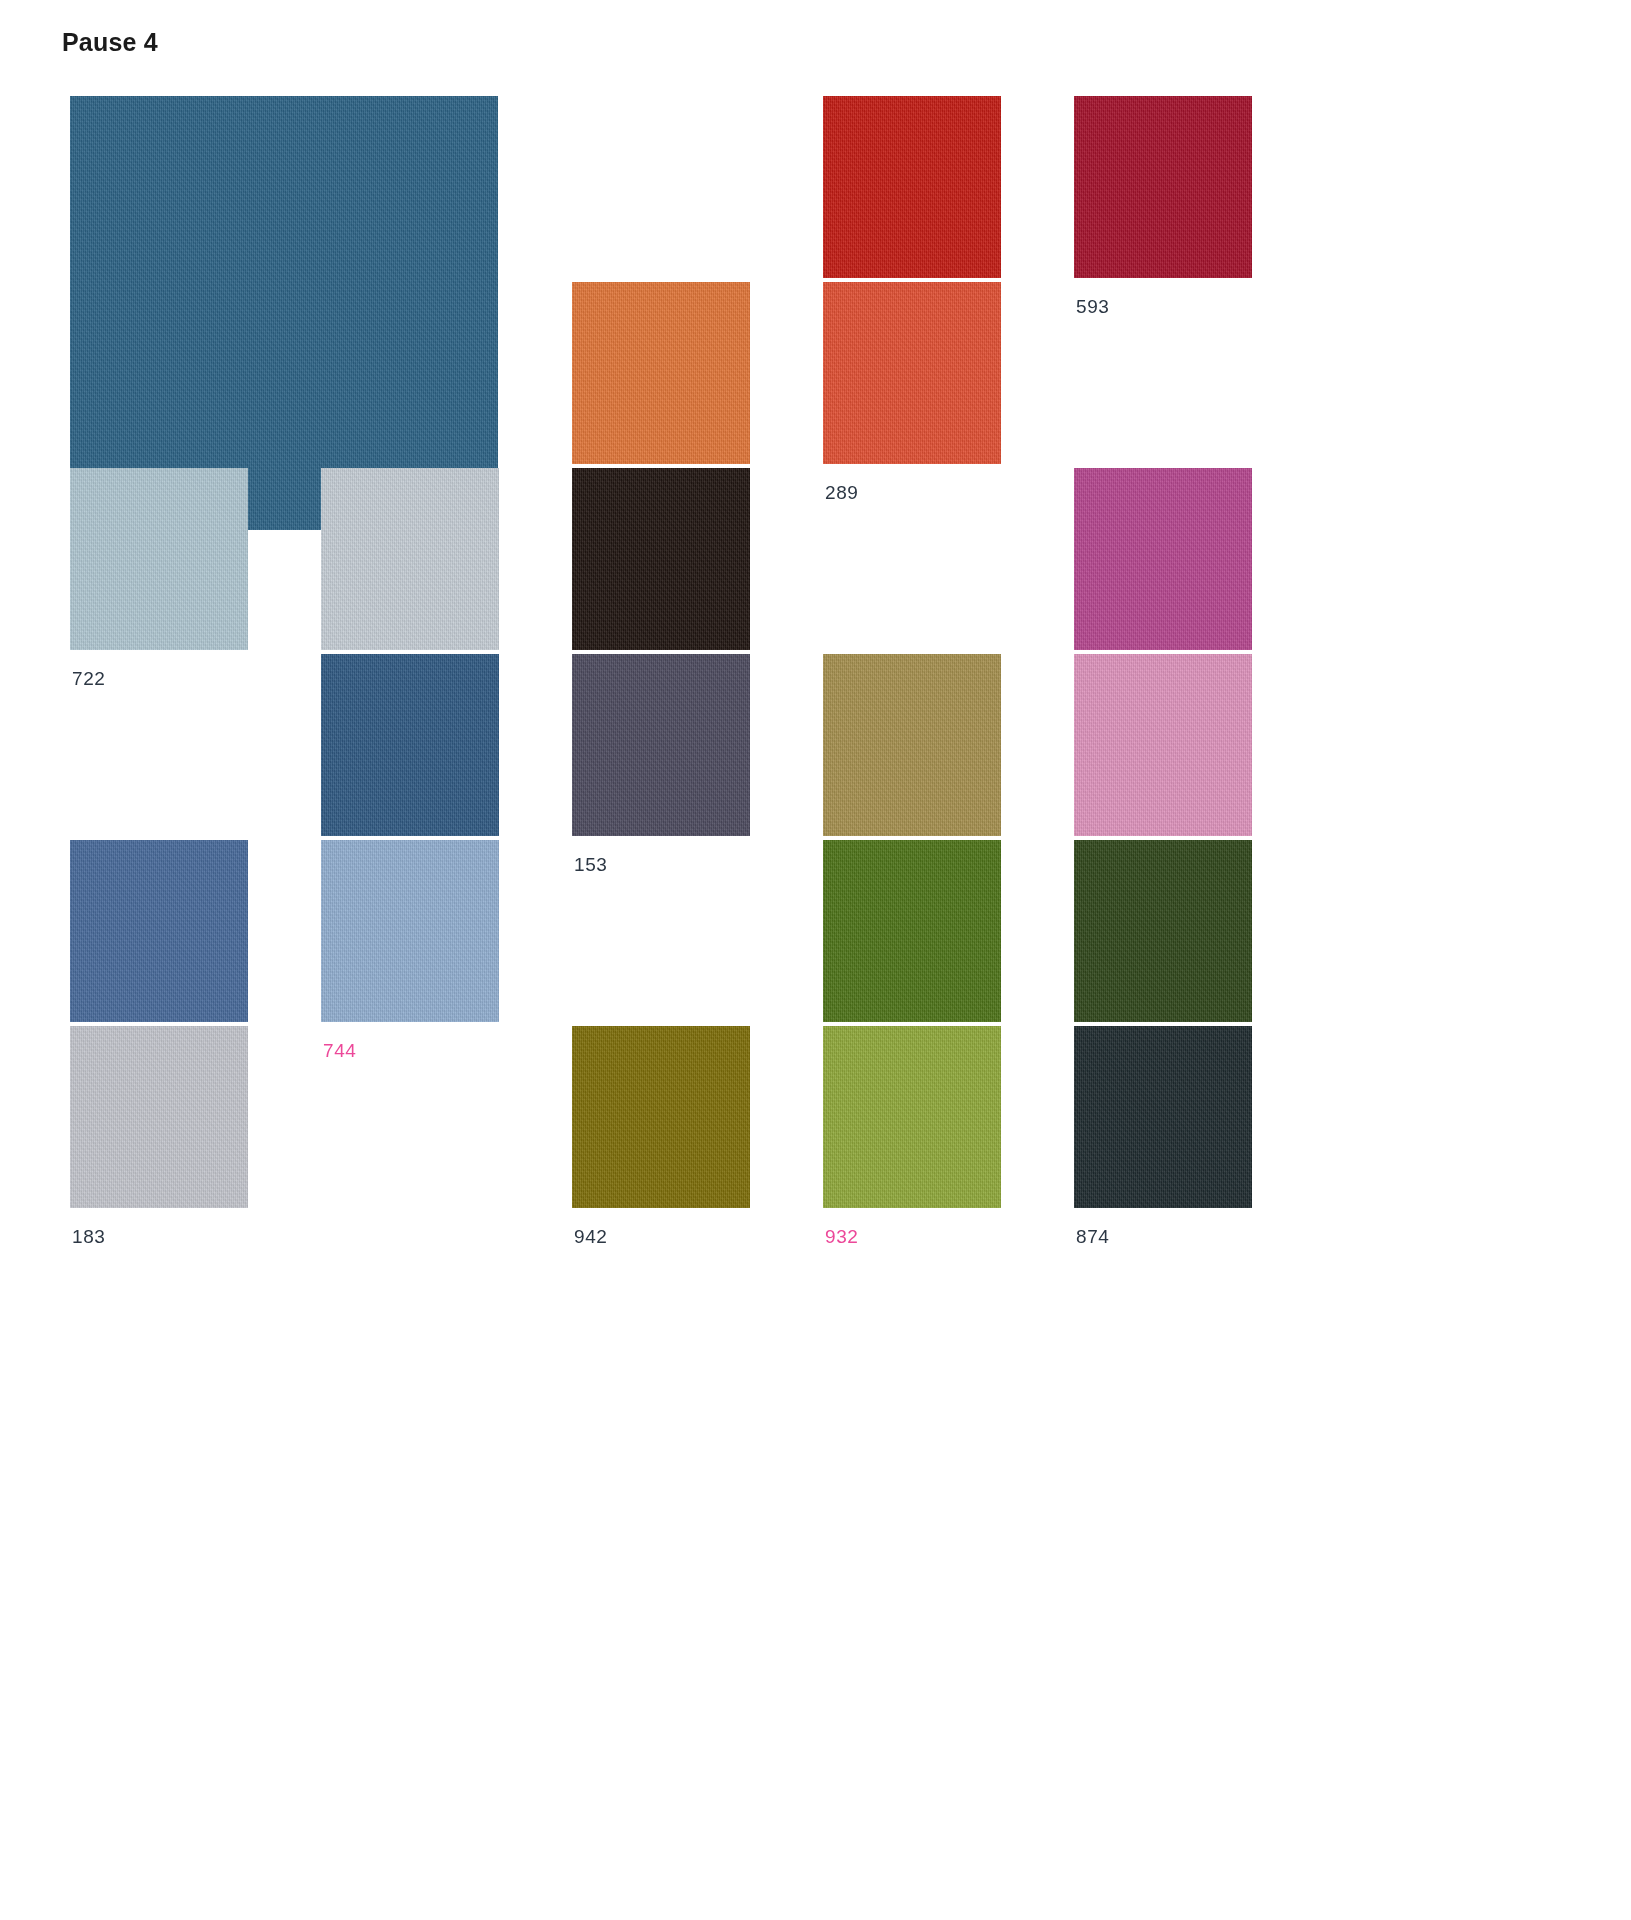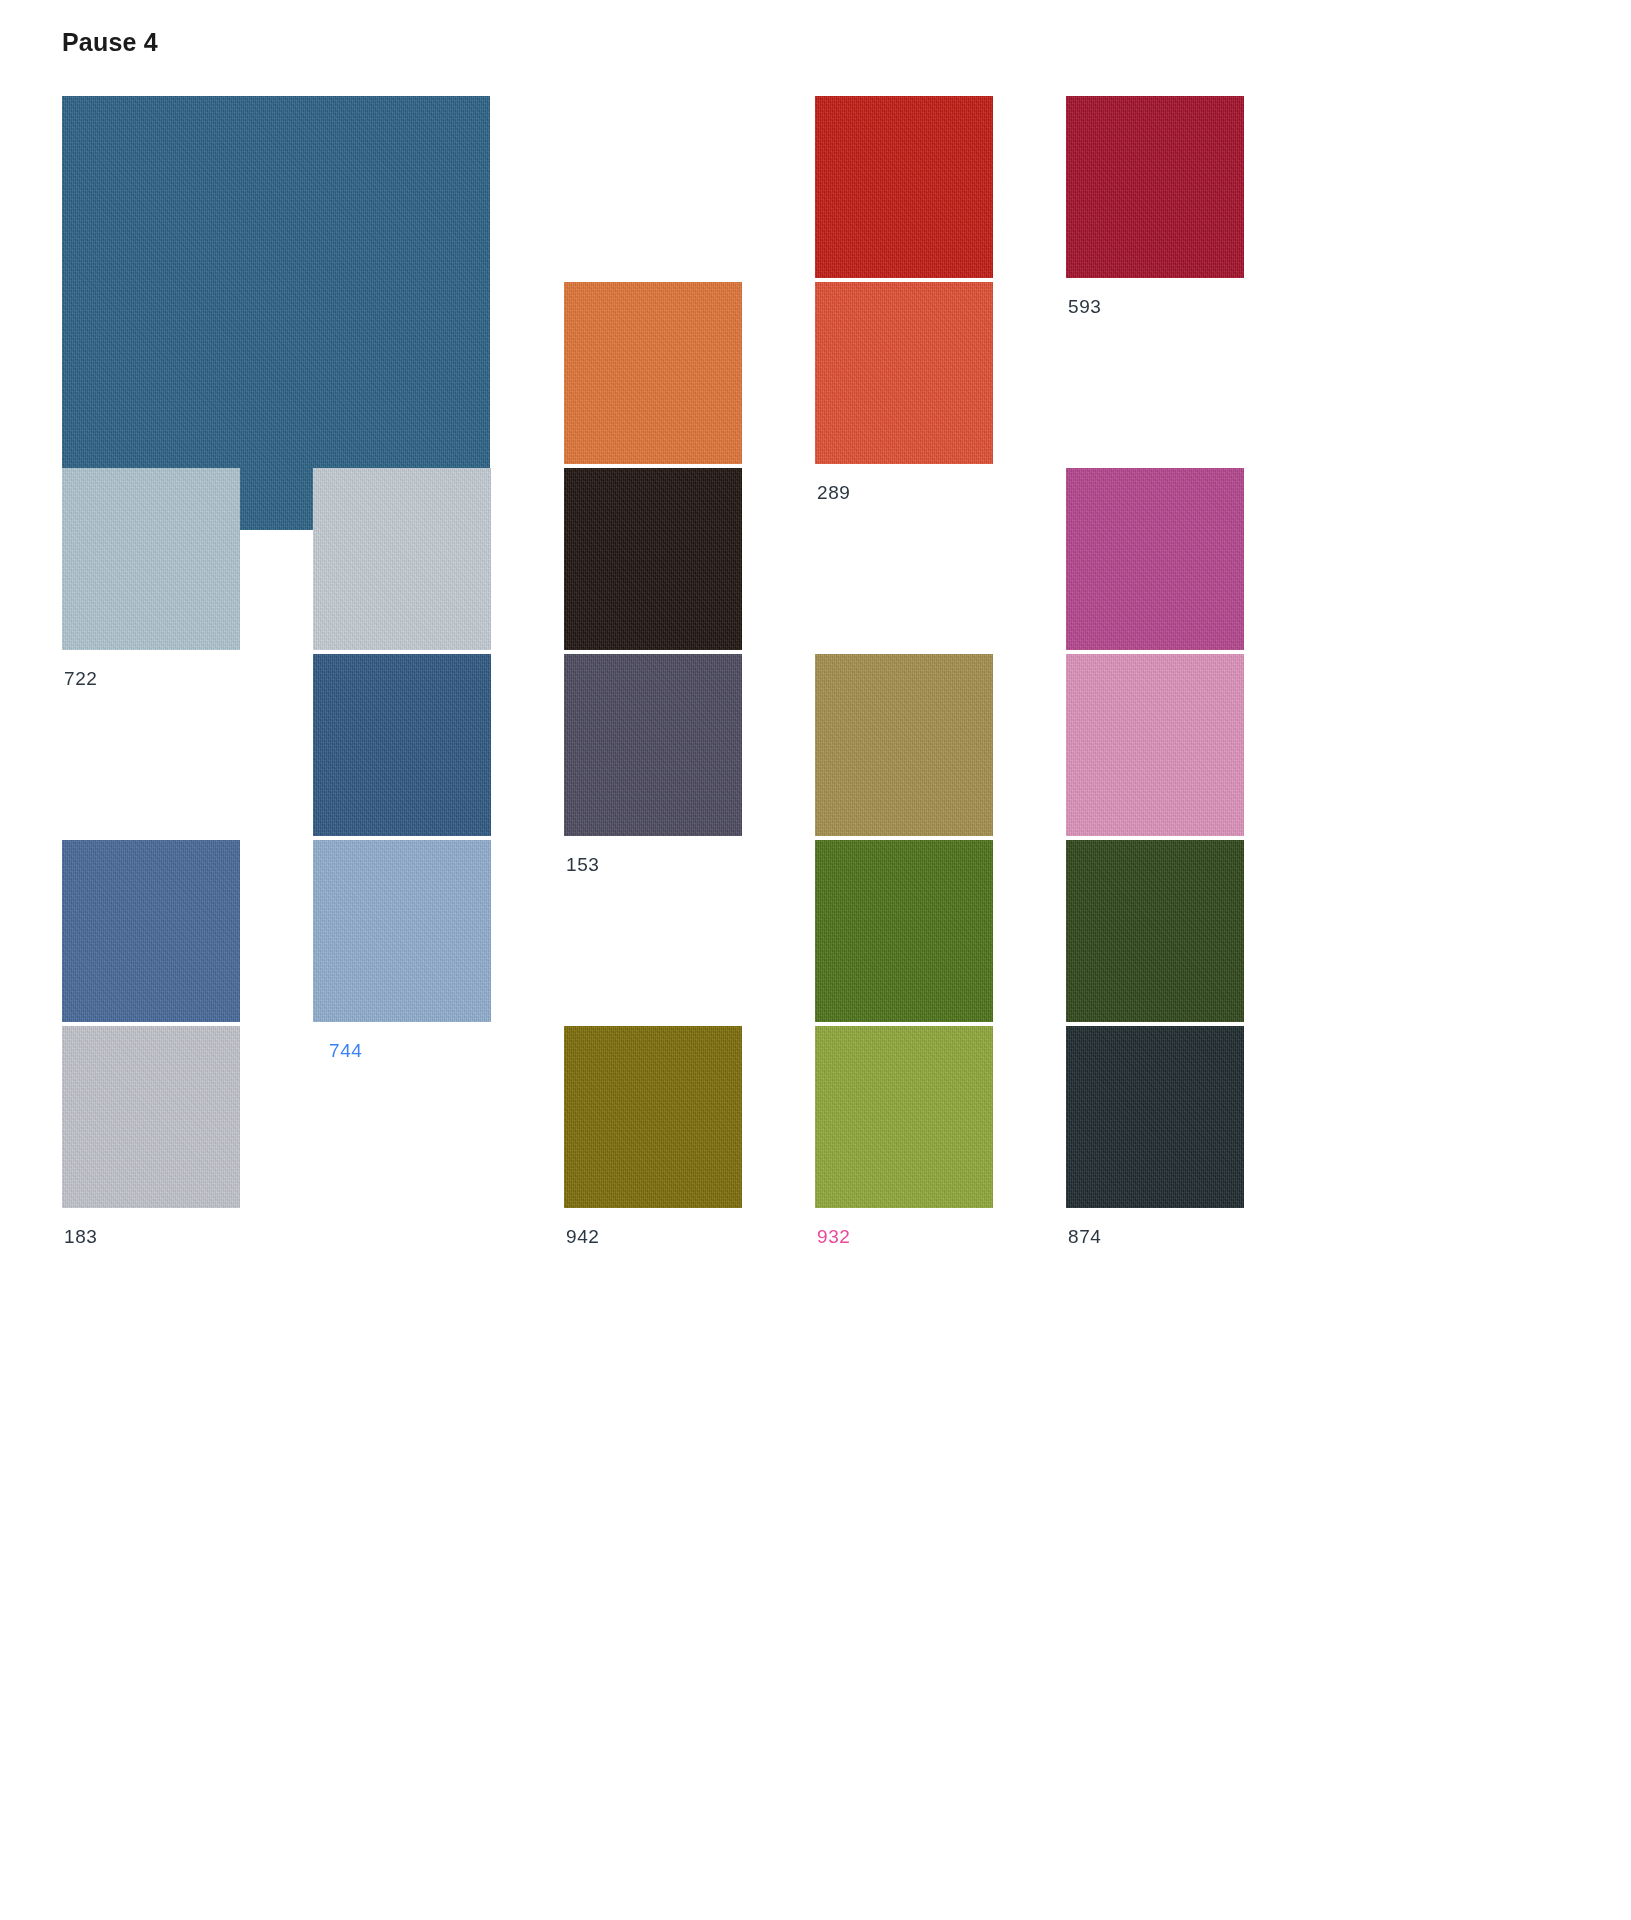--- a/index.html
+++ b/index.html
@@ -31,21 +31,21 @@
     font-size: 25px;
     font-weight: bold;
     color: #1b1b1b;
     letter-spacing: 0.2px;
     line-height: 1;
   }
 
   
   .grid {
     position: absolute;
-    left: 62px;
+    left: 70px;
     top: 96px;
     width: 1428px;
     display: grid;
     grid-template-columns: repeat(5, 250px);
     grid-auto-rows: 186px;
     column-gap: 1px;
     row-gap: 0px;
   }
 
   .cell {
@@ -176,21 +176,21 @@
       <div class="cell">
         <div class="swatch" style="background-color: rgb(222, 147, 188);"></div>
         <div class="swatch-label" style="color: rgb(44, 55, 68);">610</div>
       </div>
       <div class="cell">
         <div class="swatch" style="background-color: rgb(71, 105, 154);"></div>
         <div class="swatch-label" style="color: rgb(44, 55, 68);">770</div>
       </div>
       <div class="cell">
         <div class="swatch" style="background-color: rgb(145, 174, 208);"></div>
-        <div class="swatch-label" style="color: #3b82f6; margin-left: 14px;">744</div>
+        <div class="swatch-label" style="color: #ec4899;">744</div>
       </div>
       <div class="cell empty"></div>
       <div class="cell">
         <div class="swatch" style="background-color: rgb(77, 115, 24);"></div>
         <div class="swatch-label" style="color: rgb(44, 55, 68);">952</div>
       </div>
       <div class="cell">
         <div class="swatch" style="background-color: rgb(47, 70, 26);"></div>
         <div class="swatch-label" style="color: rgb(44, 55, 68);">962</div>
       </div>

